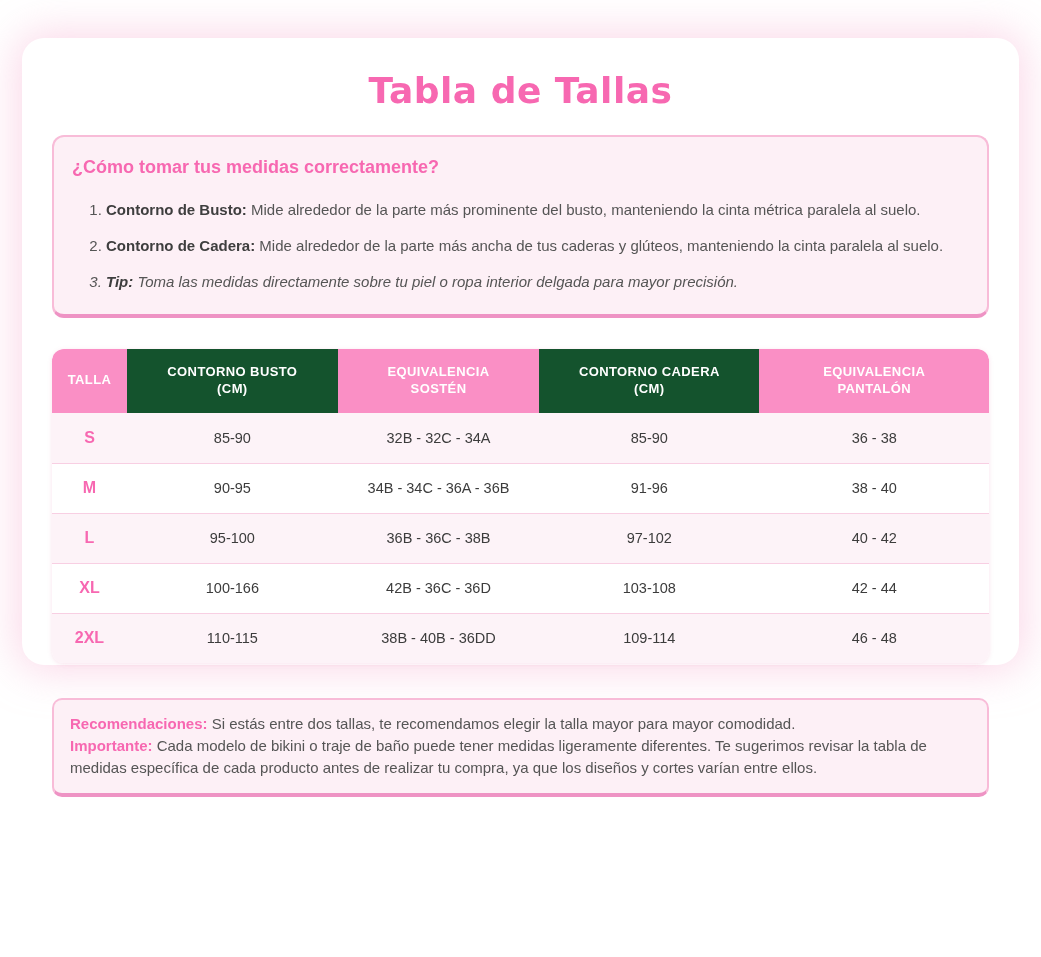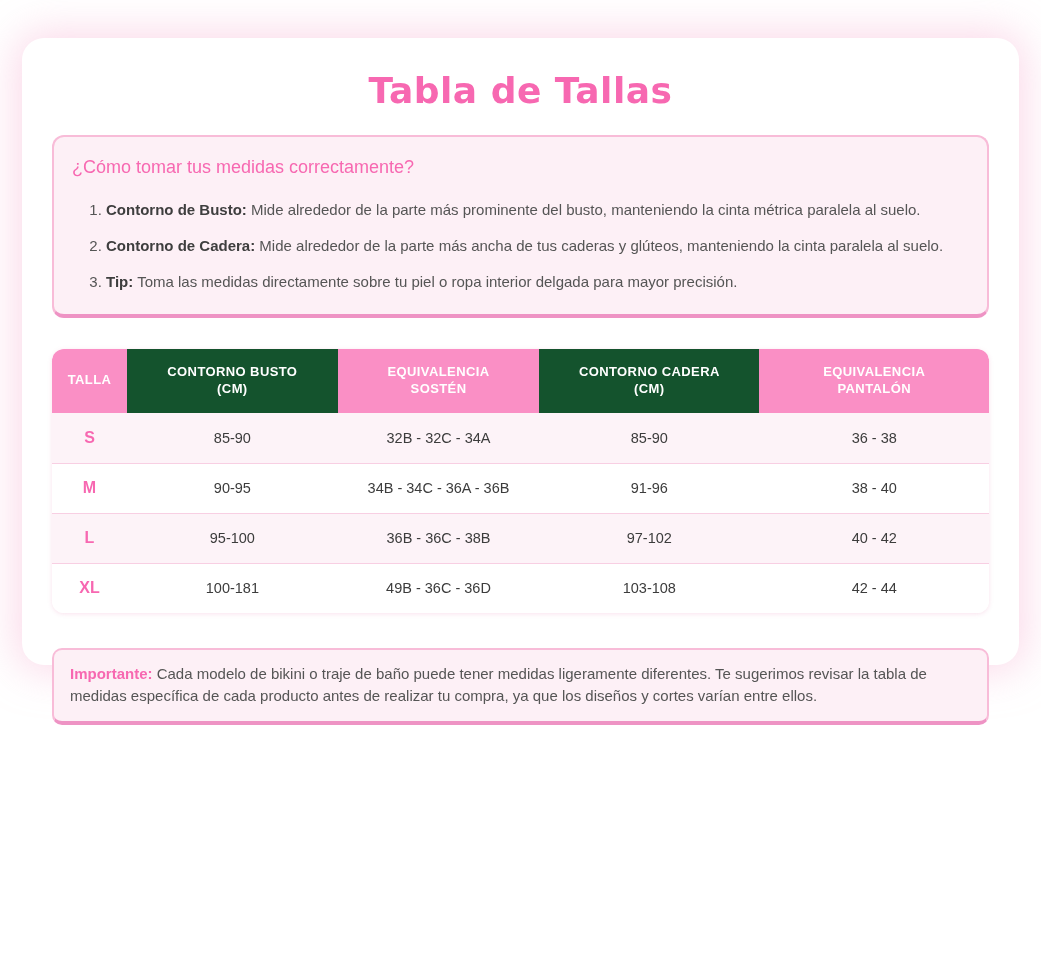--- a/index.html
+++ b/index.html
@@ -39,34 +39,34 @@
     background: #fdf0f6;
     border: 2px solid #f8bcd8;
     border-bottom: 4px solid #ee93c4;
     border-radius: 12px;
     padding: 20px 20px 18px 18px;
   }
 
   .guide-heading {
     color: #f768b1;
     font-size: 18px;
-    font-weight: normal;
+    font-weight: bold;
     margin-bottom: 16px;
   }
 
   .guide-list {
     padding-left: 34px;
     color: #555555;
     font-size: 15px;
     line-height: 1.6;
     margin-top: 20px;
   }
 
   .guide-list li { margin-bottom: 12px; }
-  .guide-list li:last-child { margin-bottom: 2px; }
+  .guide-list li:last-child { margin-bottom: 2px; font-style: italic; }
 
   .guide-label {
     font-weight: bold;
     color: #3e3e3e;
   }
 
   .table-wrap {
     margin-top: 31px;
     border-radius: 12px;
     overflow: hidden;
@@ -204,30 +204,41 @@
             </tr>
             <tr class="row-alt">
               <td class="size-cell">L</td>
               <td class="value-cell">95-100</td>
               <td class="value-cell">36B - 36C - 38B</td>
               <td class="value-cell">97-102</td>
               <td class="value-cell">40 - 42</td>
             </tr>
             <tr>
               <td class="size-cell">XL</td>
-              <td class="value-cell">100-181</td>
-              <td class="value-cell">49B - 36C - 36D</td>
+              <td class="value-cell">100-166</td>
+              <td class="value-cell">42B - 36C - 36D</td>
               <td class="value-cell">103-108</td>
               <td class="value-cell">42 - 44</td>
+            </tr>
+            <tr class="row-alt">
+              <td class="size-cell">2XL</td>
+              <td class="value-cell">110-115</td>
+              <td class="value-cell">38B - 40B - 36DD</td>
+              <td class="value-cell">109-114</td>
+              <td class="value-cell">46 - 48</td>
             </tr>
           </tbody>
       </table>
     </div>
 
     <div class="notes-box">
+      <p>
+        <span class="note-label">Recomendaciones:</span>
+        <span>Si estás entre dos tallas, te recomendamos elegir la talla mayor para mayor comodidad.</span>
+      </p>
       <p>
         <span class="note-label">Importante:</span>
         <span>Cada modelo de bikini o traje de baño puede tener medidas ligeramente diferentes. Te sugerimos revisar la tabla de medidas específica de cada producto antes de realizar tu compra, ya que los diseños y cortes varían entre ellos.</span>
       </p>
     </div>
 
   </div>
 </div>
 
 </body></html>

